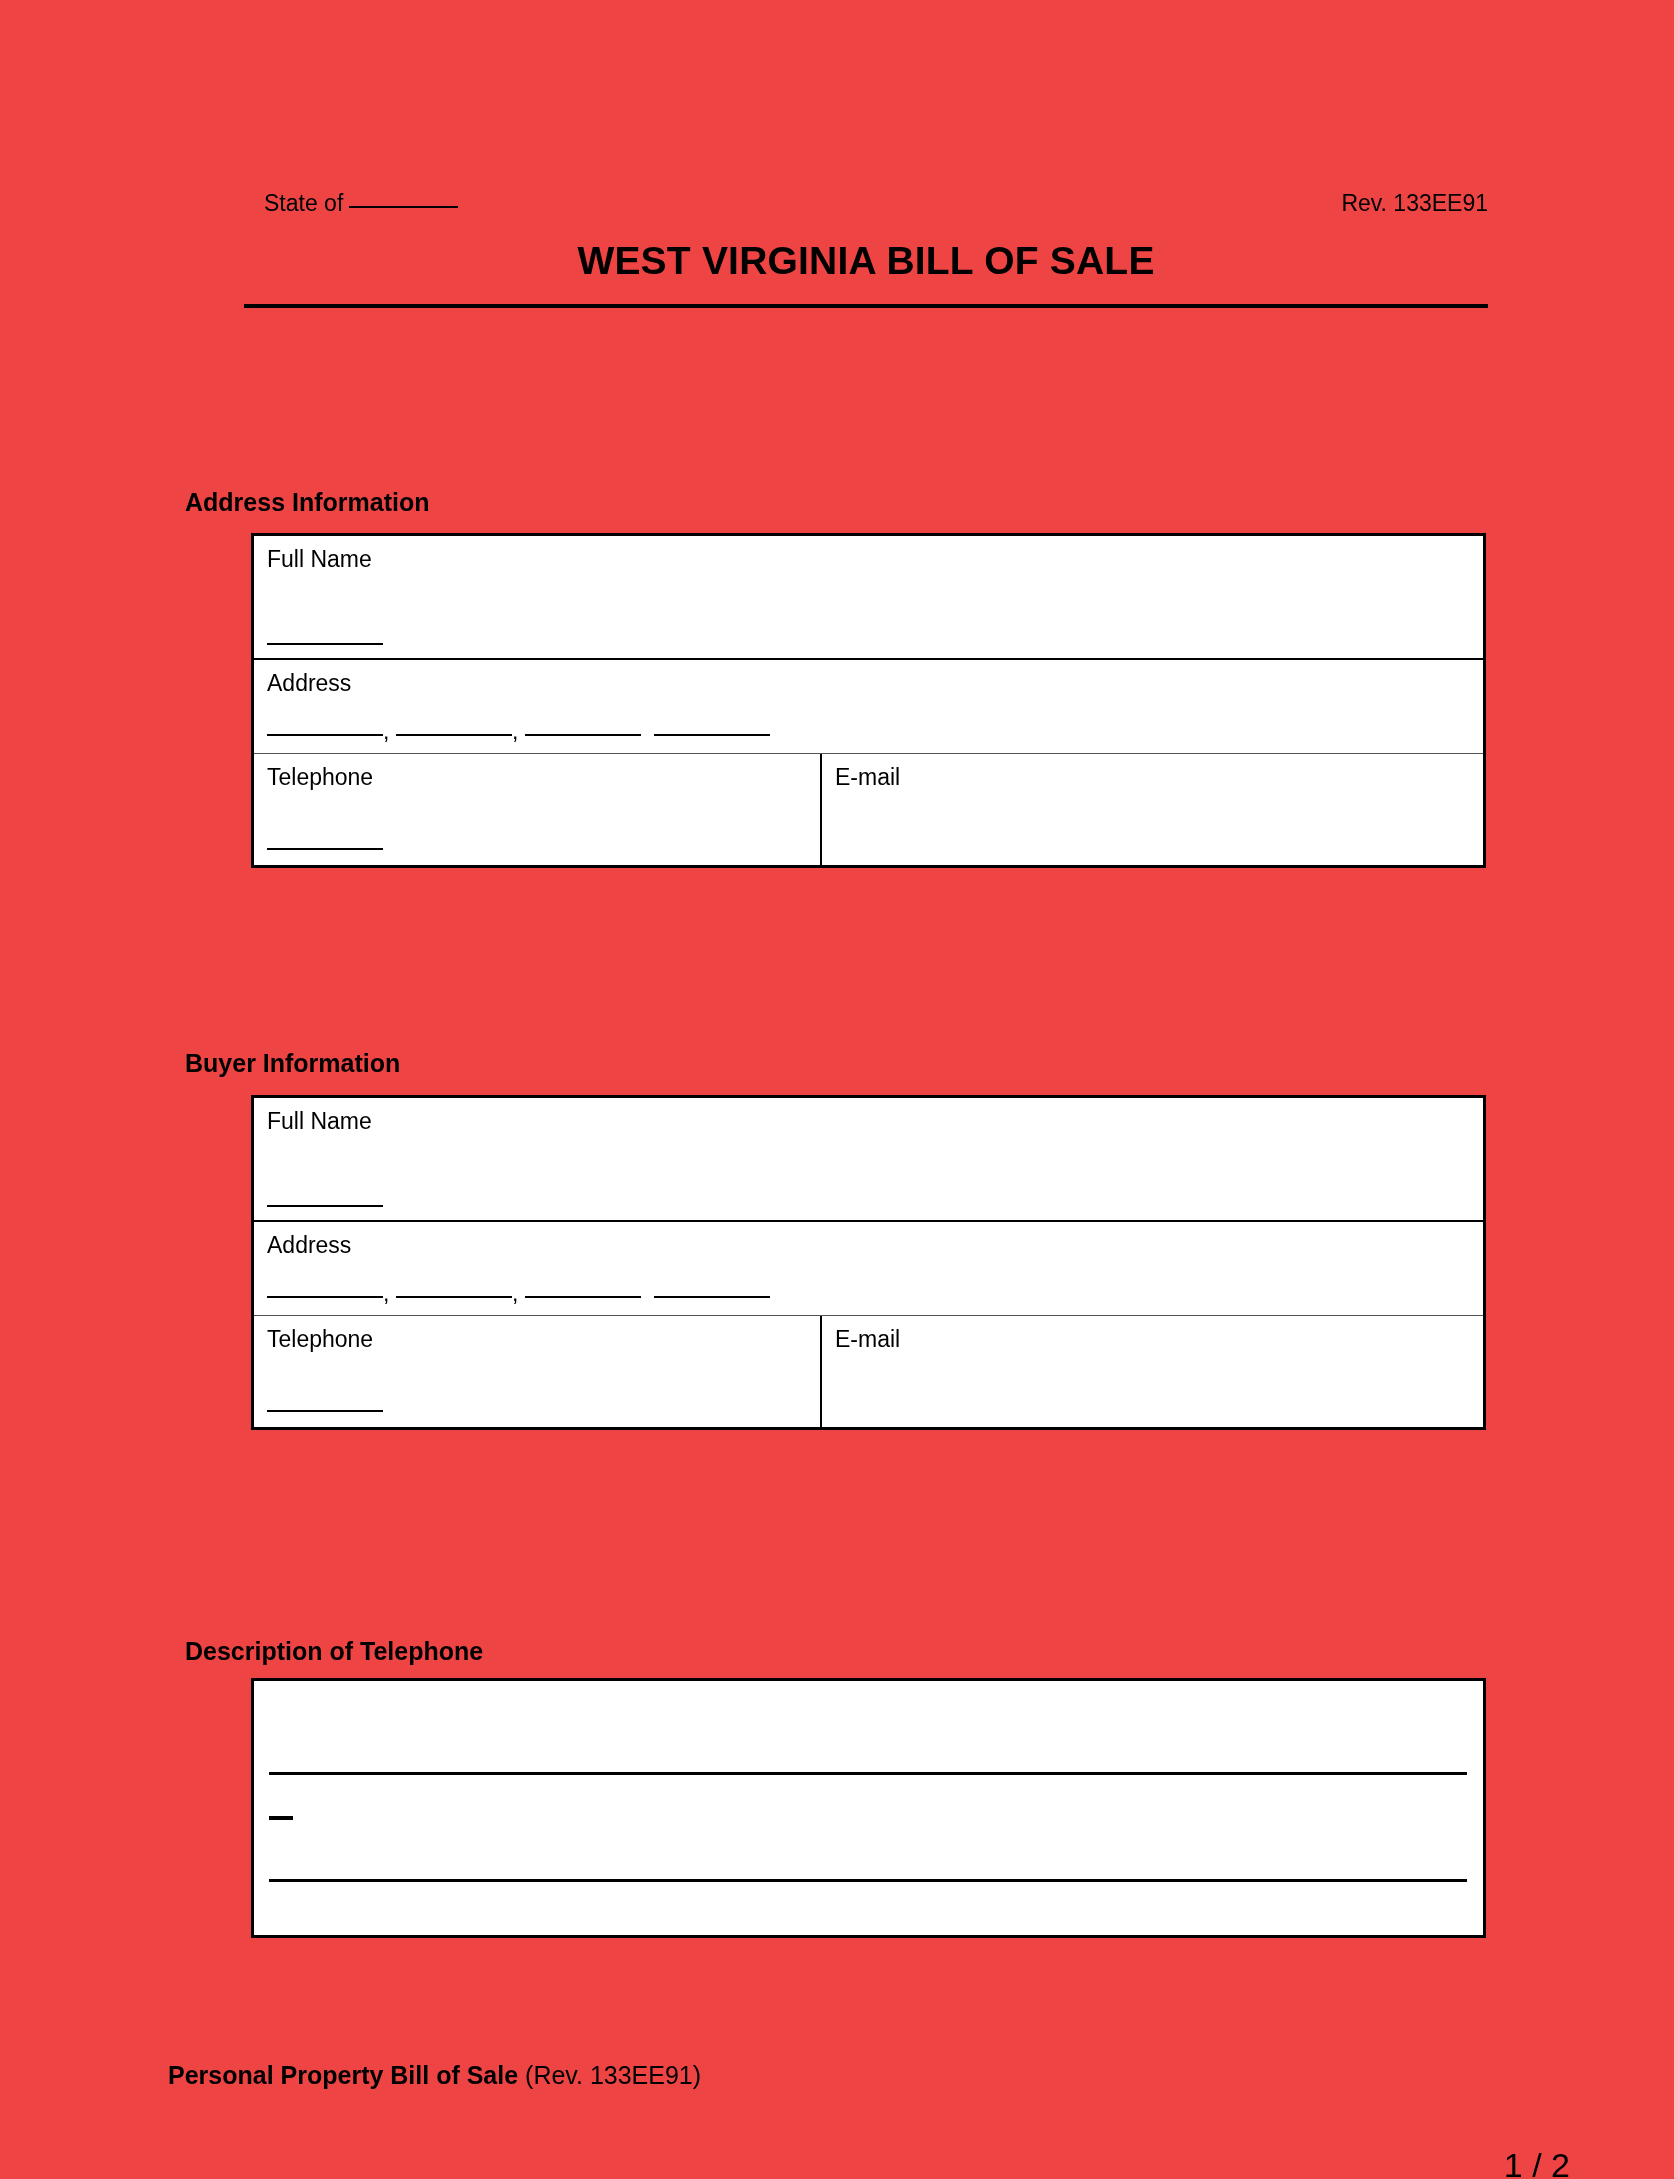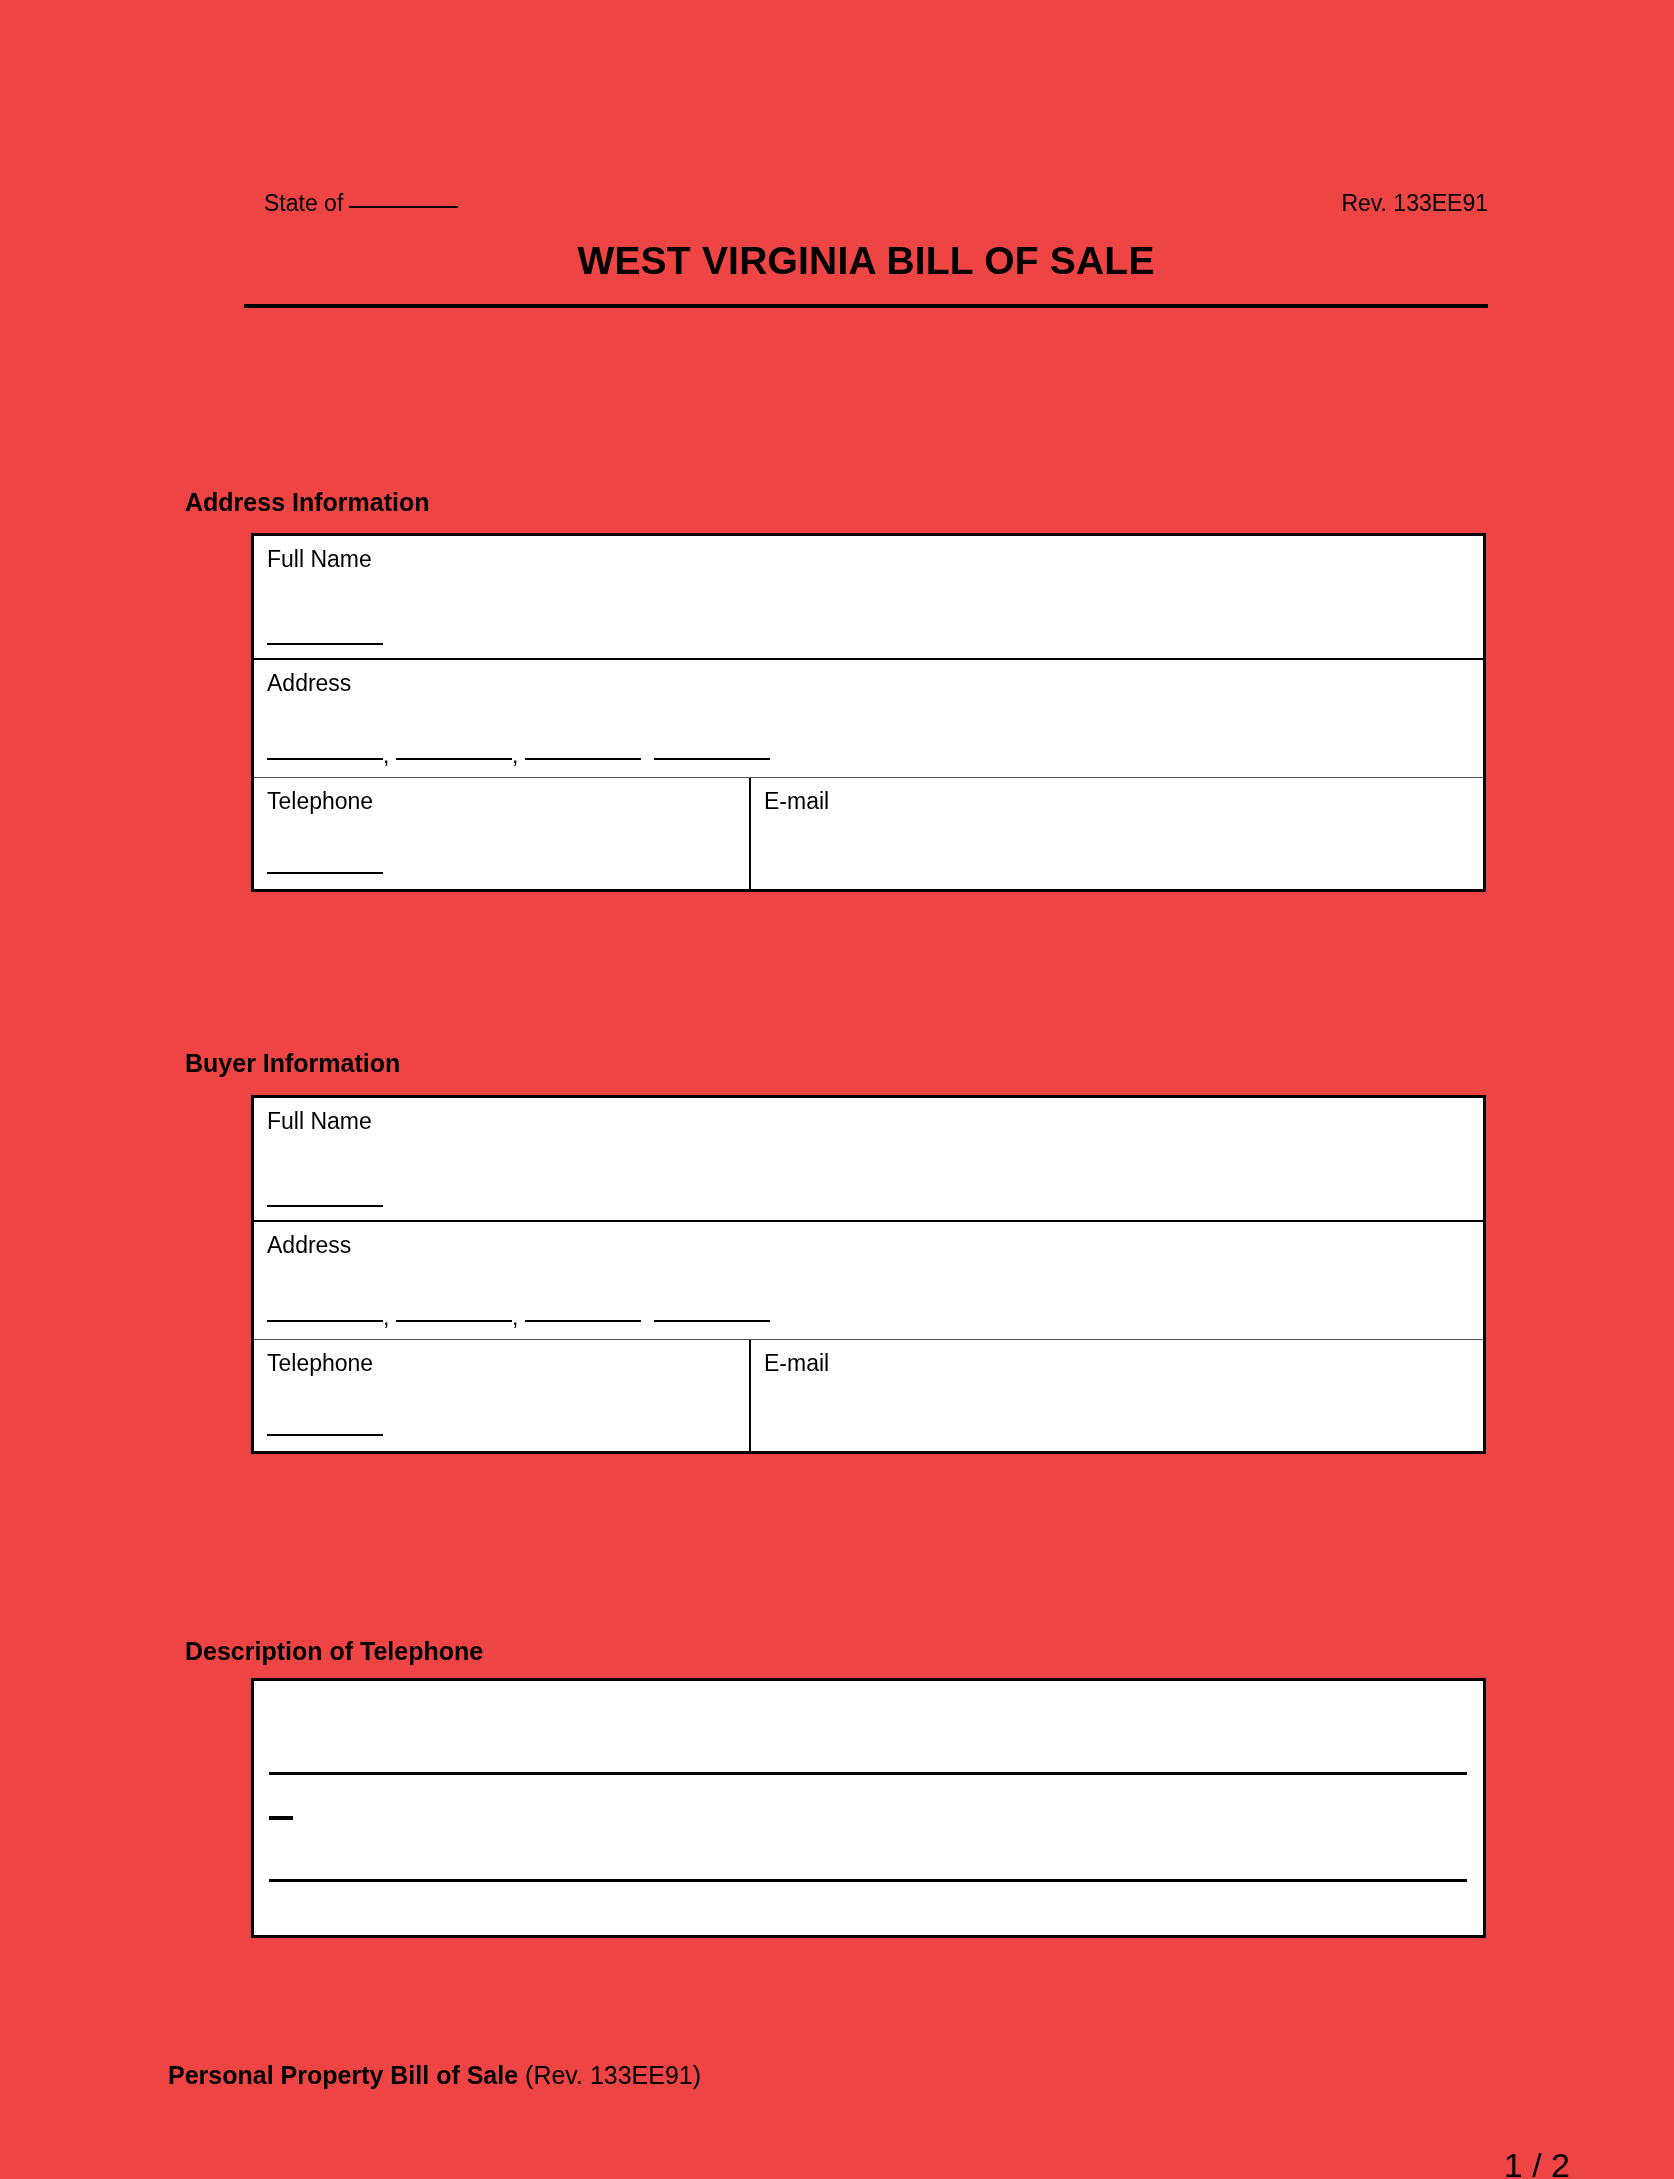--- a/index.html
+++ b/index.html
@@ -100,34 +100,34 @@
   .info-row {
     position: relative;
     box-sizing: border-box;
     display: flex;
   }
   .row-fullname {
     height: 124px;
     border-bottom: 2.8px solid #000;
   }
   .row-address {
-    height: 118px;
+    height: 94px;
     border-bottom: 1.8px solid #555;
   }
   .row-contact {
     height: 111px;
   }
   .cell {
     position: relative;
     box-sizing: border-box;
     padding: 9.2px 0 0 13px;
   }
   .cell-full { width: 100%; }
   .cell-tel {
-    width: 497px;
+    width: 568px;
     border-right: 2.8px solid #000;
   }
   .cell-email { flex: 1; }
 
   .field-label {
     font-size: 23px;
     line-height: 28px;
     white-space: nowrap;
   }
   .blank-line {

